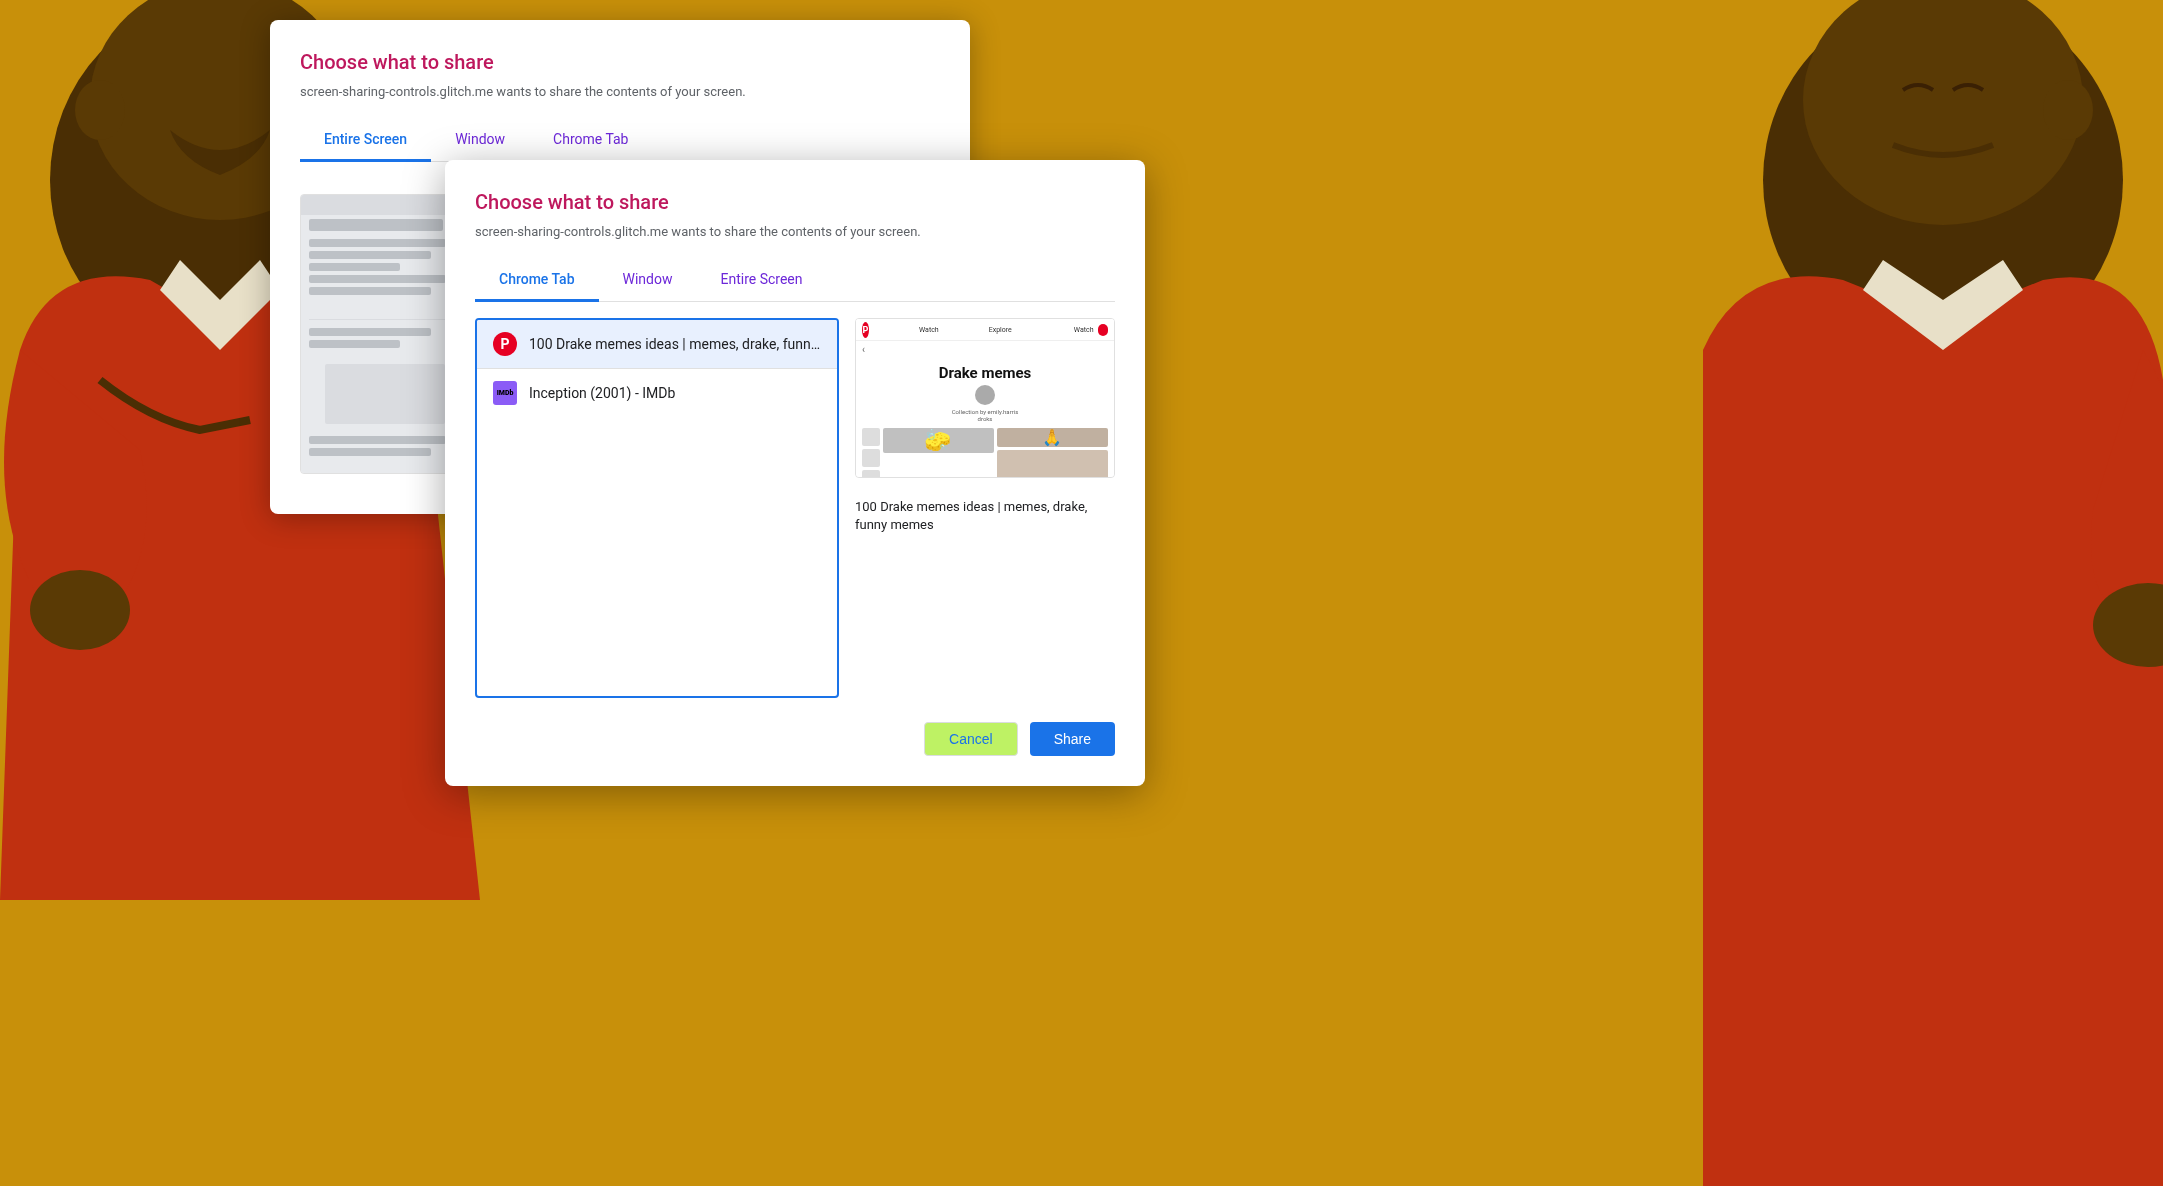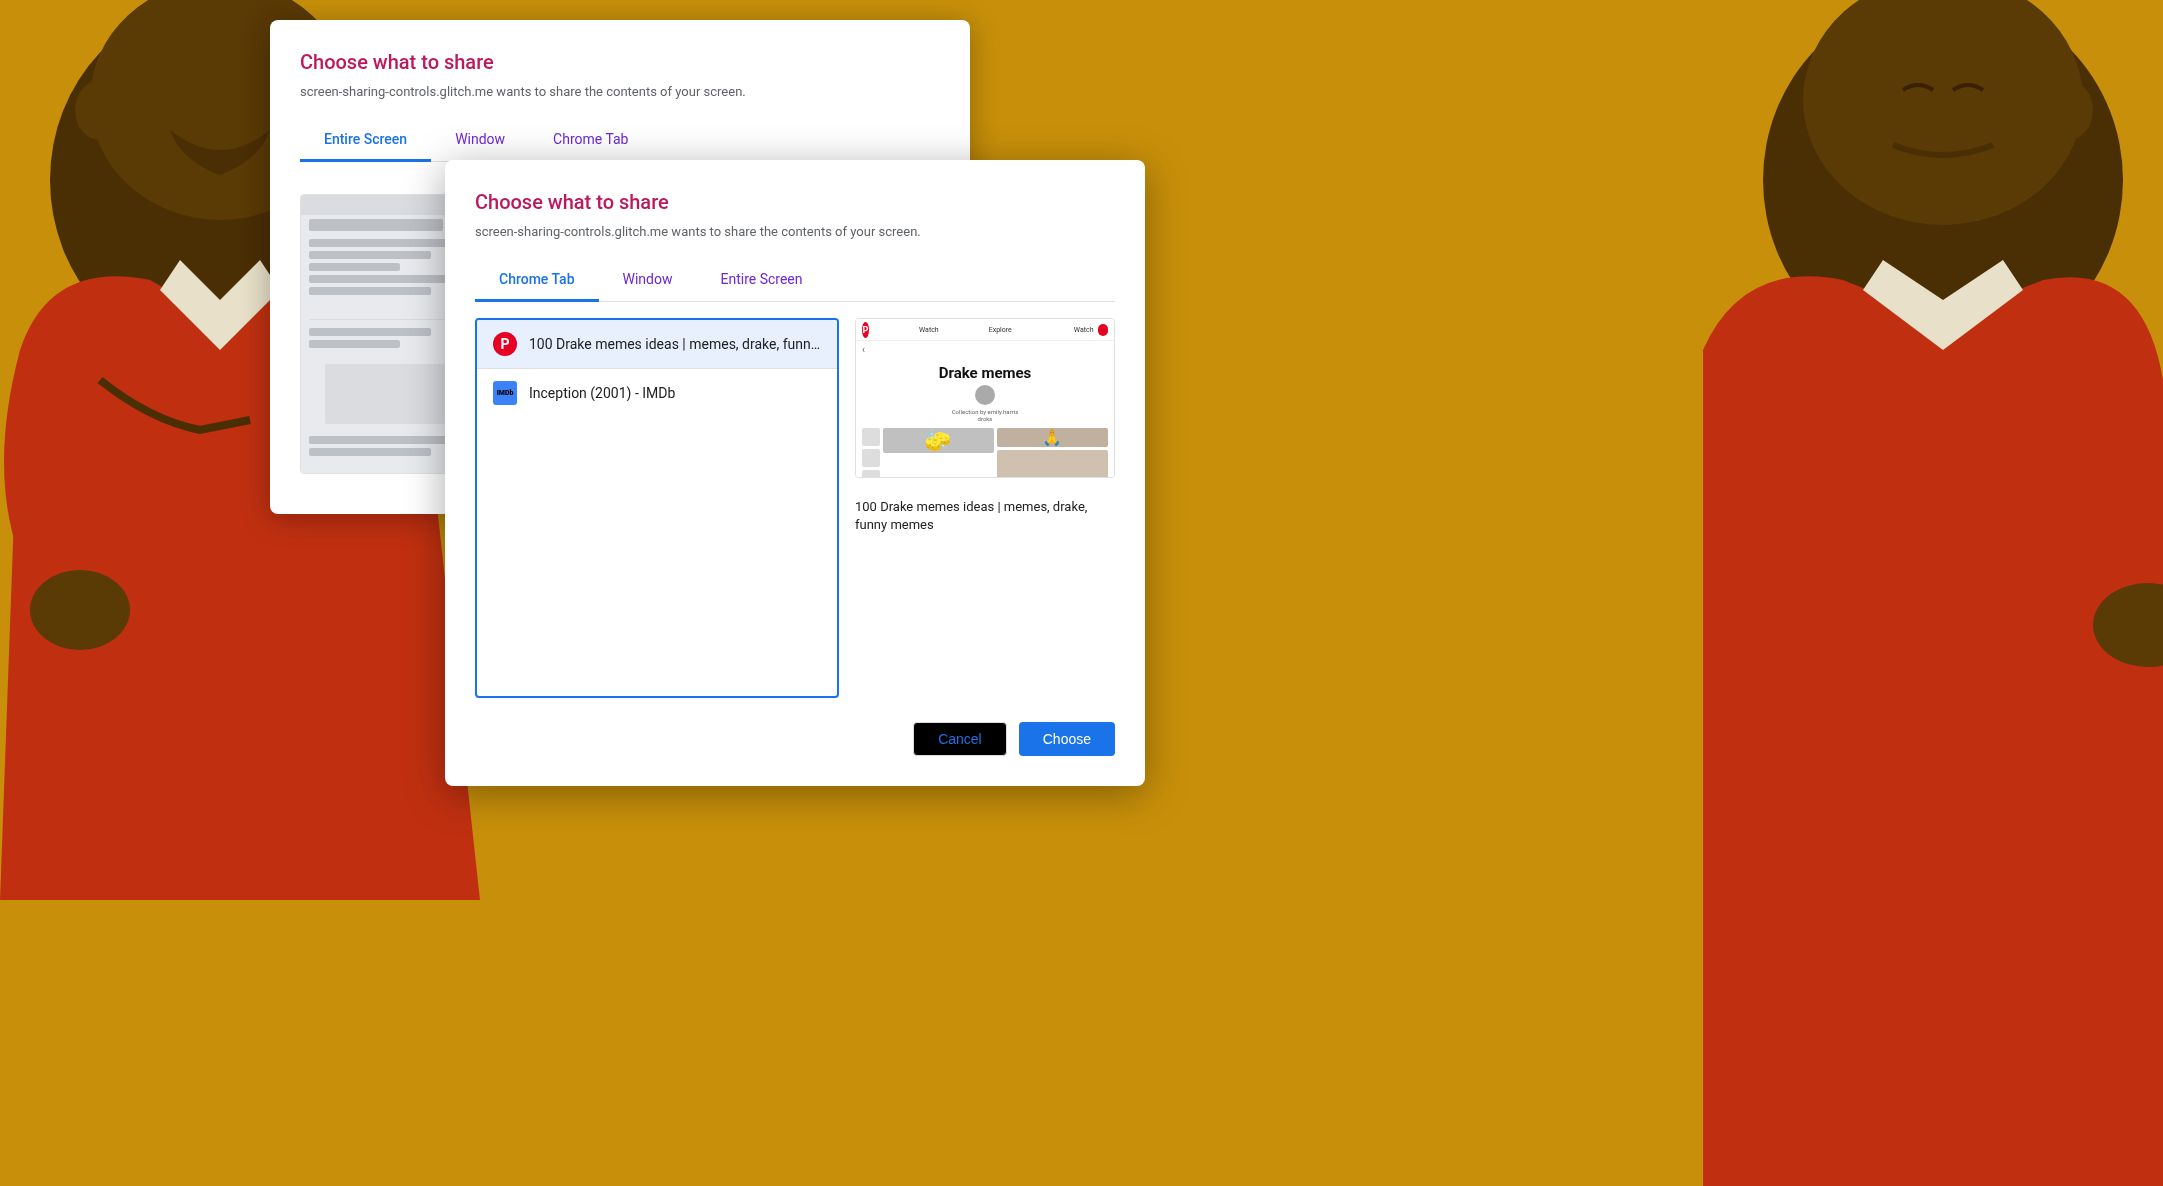--- a/index.html
+++ b/index.html
@@ -179,21 +179,21 @@
       font-size: 14px;
       font-weight: bold;
     }
 
     .favicon-pinterest {
       background: #e60023;
       color: white;
     }
 
     .favicon-imdb {
-      background: #3b82f6;
+      background: #8b5cf6;
       color: #000;
       font-size: 9px;
       font-weight: 900;
       border-radius: 3px;
     }
 
     .tab-entry-title {
       font-size: 14px;
       color: #202124;
       overflow: hidden;
@@ -340,21 +340,21 @@
       display: flex;
       justify-content: flex-end;
       gap: 12px;
       margin-top: 24px;
     }
 
     .btn-cancel {
       padding: 8px 24px;
       border: 1px solid #dadce0;
       border-radius: 4px;
-      background: #000000;
+      background: #bef264;
       color: #1a73e8;
       font-size: 14px;
       cursor: pointer;
     }
 
     .btn-share {
       padding: 8px 24px;
       border: none;
       border-radius: 4px;
       background: #1a73e8;
@@ -547,15 +547,15 @@
 
           </div>
         </div>
       </div>
       <div class="preview-title">100 Drake memes ideas | memes, drake, funny memes</div>
     </div>
   </div>
 
   <div class="dialog-actions">
     <button class="btn-cancel">Cancel</button>
-    <button class="btn-share">Choose</button>
+    <button class="btn-share">Share</button>
   </div>
 </div>
 
 </body></html>

